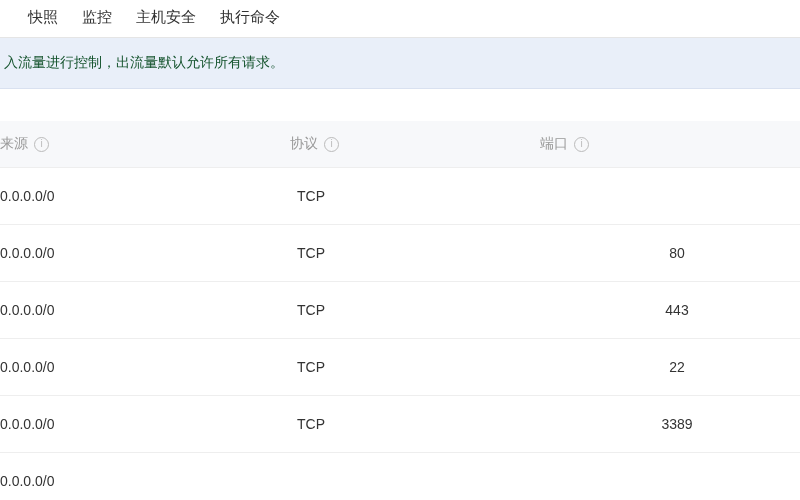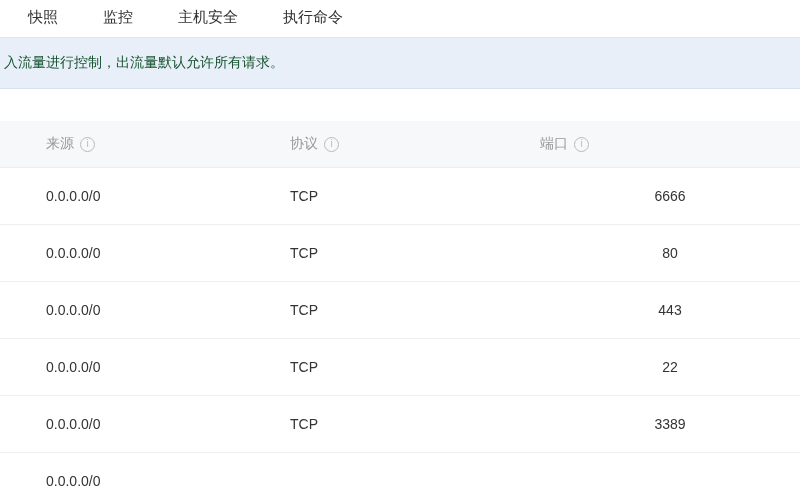--- a/index.html
+++ b/index.html
@@ -4,21 +4,21 @@
   <style>
     * { margin: 0; padding: 0; box-sizing: border-box; }
     body {
       font-family: -apple-system, "Microsoft YaHei", "PingFang SC", sans-serif;
       background: #fff;
       color: #333;
       font-size: 14px;
     }
     .tabs {
       display: flex;
-      gap: 45px;
+      gap: 24px;
       padding: 8px 28px 10px;
       border-bottom: 1px solid #e5e5e5;
     }
     .tab {
       color: #333;
       font-size: 15px;
       cursor: pointer;
     }
     .notice {
       background: #e9eff9;
@@ -37,38 +37,39 @@
       border-bottom: 1px solid #eee;
       padding: 14px 0;
     }
     .th {
       color: #999;
       font-size: 14px;
       display: flex;
       align-items: center;
       gap: 6px;
     }
-    .col1 { width: 290px; padding-left: 46px; }
+    .col1 { width: 290px; }
     .col2 { width: 250px; }
     .col3 { flex: 1; text-align: center; }
     .info-icon {
       display: inline-flex;
       align-items: center;
       justify-content: center;
       width: 15px; height: 15px;
       border: 1px solid #bbb;
       border-radius: 50%;
       font-size: 10px;
       color: #bbb;
       line-height: 1;
     }
     .trow {
       display: flex;
       border-bottom: 1px solid #eee;
       padding: 20px 0;
+      gap: 7px;
     }
     .td {
       color: #333;
       font-size: 14px;
     }
   </style>
 </head>
 <body>
 
 <div class="tabs">
@@ -92,21 +93,20 @@
     </div>
     <div class="th col3">
       <span>端口</span>
       <span class="info-icon">i</span>
     </div>
   </div>
 
   <div class="trow">
     <div class="td col1">0.0.0.0/0</div>
     <div class="td col2">TCP</div>
-    <div class="td col3">6666</div>
   </div>
   <div class="trow">
     <div class="td col1">0.0.0.0/0</div>
     <div class="td col2">TCP</div>
     <div class="td col3">80</div>
   </div>
   <div class="trow">
     <div class="td col1">0.0.0.0/0</div>
     <div class="td col2">TCP</div>
     <div class="td col3">443</div>

